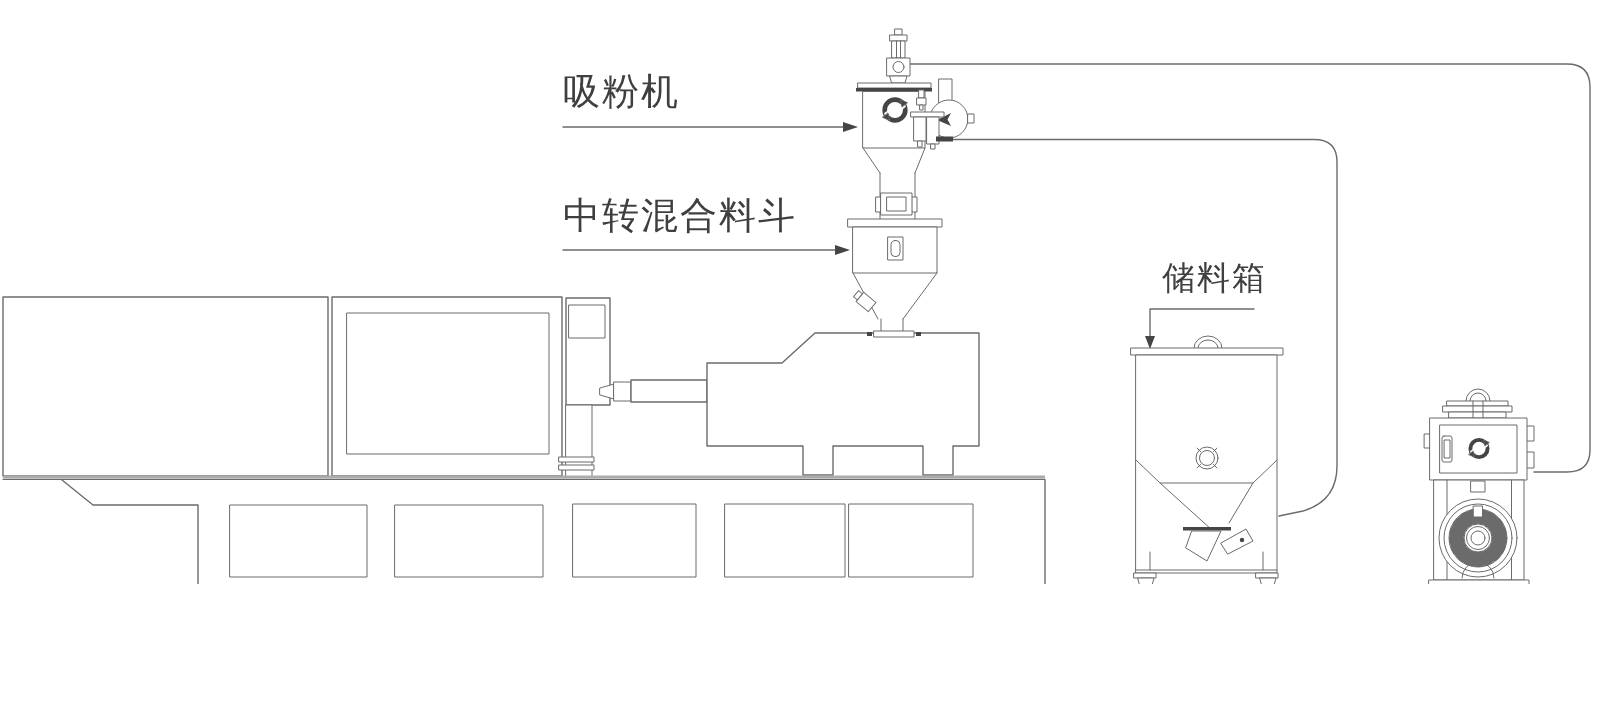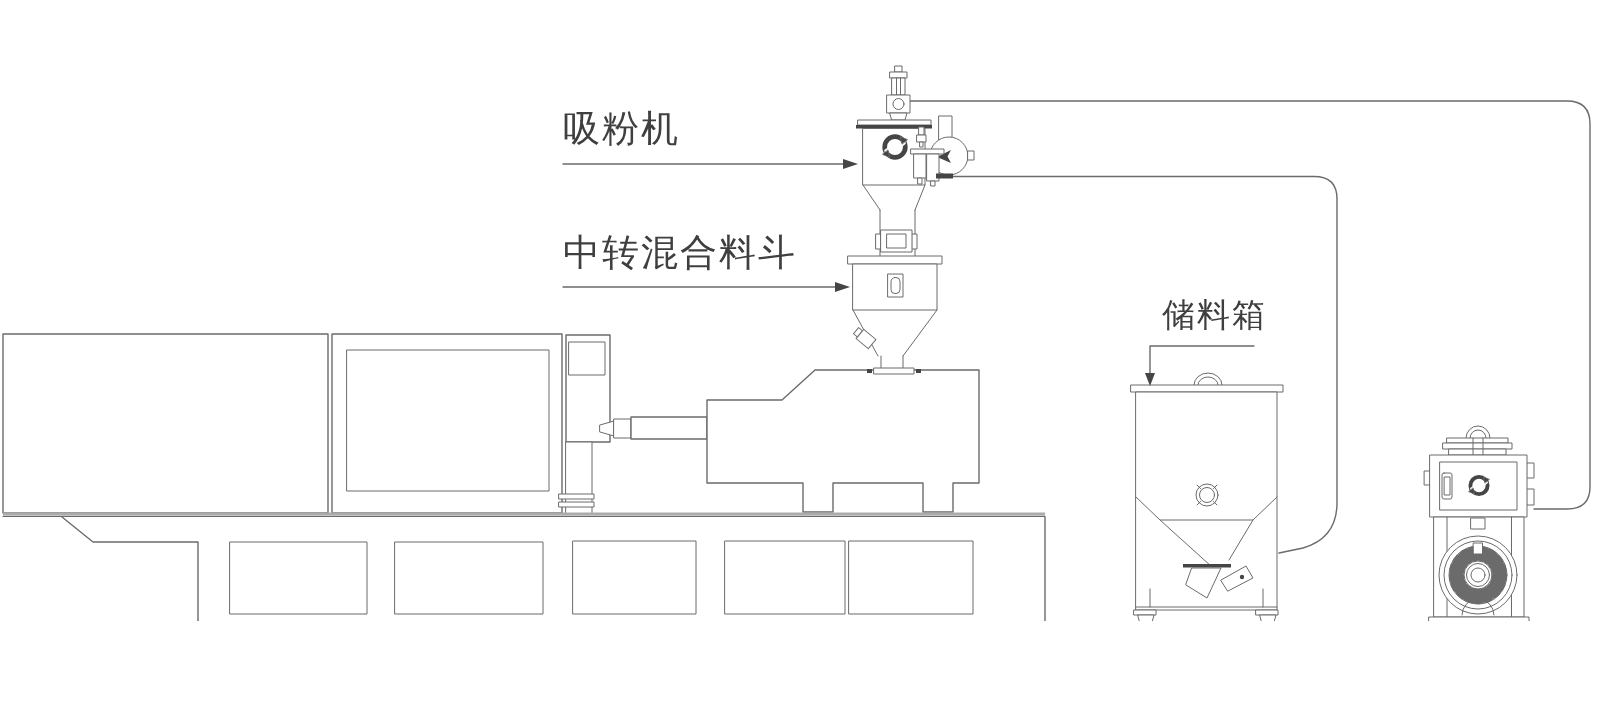--- a/index.html
+++ b/index.html
@@ -1,20 +1,20 @@
 <!DOCTYPE html>
 <html style="--background: #ffffff; --line: #6b6b6b; --dark: #454545; --text: #3f3f3f; --deck-band: #ababab;"><head>
 <meta charset="utf-8">
 <style>
   :root{
     --background:#ffffff; --line:#6b6b6b; --dark:#454545;
     --text:#3f3f3f; --deck-band:#ababab;
   }
   html,body{margin:0;padding:0;background:var(--background);}
-  .stage{width:1600px;height:584px;position:relative;background:var(--background);overflow:hidden;margin-top:37px;}
+  .stage{width:1600px;height:584px;position:relative;background:var(--background);overflow:hidden;}
   svg{display:block;}
   .ln{fill:none;stroke:var(--line);stroke-width:1.4;stroke-linejoin:round;stroke-linecap:round;}
   .w1{stroke-width:1;}
   .wf{fill:var(--background);}
   .dk{fill:var(--dark);stroke:none;}
   .band{fill:var(--deck-band);stroke:none;}
   .lbl{stroke:none;fill:var(--text);font-family:"Liberation Sans",sans-serif;font-size:37px;letter-spacing:2px;}
   .lbl-sm{font-size:33px;}
 </style>
 </head>

